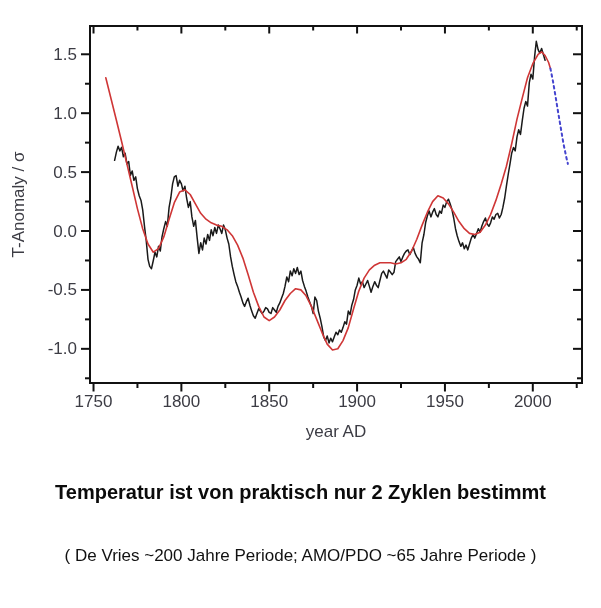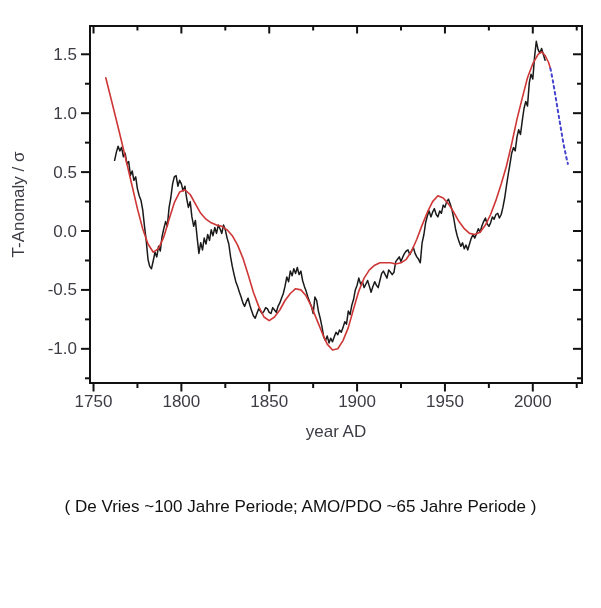--- a/index.html
+++ b/index.html
@@ -99,14 +99,15 @@
       <line x1="90" y1="319.37623762376234" x2="85" y2="319.37623762376234" stroke="#111111" stroke-width="2"></line>
       <line x1="582" y1="319.37623762376234" x2="577" y2="319.37623762376234" stroke="#111111" stroke-width="2"></line>
       <line x1="90" y1="378.28712871287127" x2="85" y2="378.28712871287127" stroke="#111111" stroke-width="2"></line>
       <line x1="582" y1="378.28712871287127" x2="577" y2="378.28712871287127" stroke="#111111" stroke-width="2"></line>
       <text x="336" y="437" fill="#3c3c44" font-size="17" text-anchor="middle" class="ticktext">year AD</text>
       <text x="0" y="0" fill="#3c3c44" font-size="17" text-anchor="middle" class="ticktext" transform="translate(24,204.5) rotate(-90)">T-Anomaly / σ</text>
       <polyline points="114.6,160.3 116.4,152.1 118.1,146.2 119.9,150.9 121.6,147.4 123.4,156.8 125.1,153.2 126.9,163.9 128.7,161.5 130.4,175.6 132.2,170.9 133.9,180.3 135.7,176.8 137.4,188.6 139.2,195.7 141.0,200.4 142.7,209.8 144.5,226.3 146.2,240.4 148.0,259.3 149.7,266.4 151.5,268.7 153.3,260.5 155.0,252.2 156.8,256.9 158.5,246.3 160.3,251.0 162.0,236.9 163.8,228.7 165.6,221.6 167.3,226.3 169.1,207.4 170.8,198.0 172.6,183.9 174.3,176.8 176.1,175.6 177.9,186.2 179.6,180.3 181.4,183.9 183.1,191.0 184.9,186.2 186.6,198.0 188.4,207.4 190.2,201.6 191.9,216.9 193.7,226.3 195.4,220.4 197.2,238.1 198.9,253.4 200.7,242.8 202.5,249.9 204.2,238.1 206.0,244.0 207.7,234.5 209.5,240.4 211.2,229.8 213.0,235.7 214.8,227.5 216.5,233.4 218.3,225.1 220.0,228.7 221.8,233.4 223.5,225.1 225.3,229.8 227.1,238.1 228.8,244.0 230.6,256.9 232.3,266.4 234.1,274.6 235.8,281.7 237.6,286.4 239.4,292.3 241.1,297.0 242.9,302.9 244.6,306.4 246.4,301.7 248.1,298.2 249.9,305.2 251.7,311.1 253.4,315.8 255.2,318.2 256.9,313.5 258.7,308.8 260.4,311.1 262.2,313.5 264.0,311.1 265.7,307.6 267.5,308.8 269.2,312.3 271.0,313.5 272.7,307.6 274.5,310.0 276.3,312.3 278.0,306.4 279.8,302.9 281.5,298.2 283.3,293.5 285.0,286.4 286.8,277.0 288.6,281.7 290.3,271.1 292.1,275.8 293.8,268.7 295.6,273.4 297.3,267.5 299.1,274.6 300.9,271.1 302.6,280.5 304.4,286.4 306.1,291.1 307.9,297.0 309.6,301.7 311.4,306.4 313.2,313.5 314.9,297.0 316.7,300.5 318.4,311.1 320.2,318.2 321.9,326.4 323.7,337.0 325.5,340.6 327.2,335.9 329.0,342.9 330.7,338.2 332.5,341.8 334.2,337.0 336.0,332.3 337.8,334.7 339.5,330.0 341.3,332.3 343.0,327.6 344.8,321.7 346.5,324.1 348.3,311.1 350.1,314.7 351.8,305.2 353.6,299.3 355.3,289.9 357.1,285.2 358.8,278.1 360.6,284.0 362.4,281.7 364.1,287.6 365.9,284.0 367.6,280.5 369.4,286.4 371.1,292.3 372.9,286.4 374.7,281.7 376.4,285.2 378.2,287.6 379.9,280.5 381.7,273.4 383.4,271.1 385.2,274.6 387.0,278.1 388.7,269.9 390.5,272.2 392.2,274.6 394.0,272.2 395.7,261.6 397.5,259.3 399.3,256.9 401.0,261.6 402.8,256.9 404.5,253.4 406.3,251.0 408.0,249.9 409.8,254.6 411.6,251.0 413.3,247.5 415.1,253.4 416.8,256.9 418.6,259.3 420.3,262.8 422.1,242.8 423.9,234.5 425.6,222.8 427.4,215.7 429.1,211.0 430.9,216.9 432.6,212.2 434.4,208.6 436.2,214.5 437.9,216.9 439.7,211.0 441.4,213.3 443.2,205.1 444.9,207.4 446.7,201.6 448.5,199.2 450.2,203.9 452.0,209.8 453.7,218.0 455.5,228.7 457.2,235.7 459.0,241.6 460.8,246.3 462.5,242.8 464.3,248.7 466.0,245.1 467.8,249.9 469.5,244.0 471.3,238.1 473.1,234.5 474.8,238.1 476.6,233.4 478.3,228.7 480.1,232.2 481.8,226.3 483.6,221.6 485.4,218.0 487.1,223.9 488.9,226.3 490.6,222.8 492.4,216.9 494.1,219.2 495.9,214.5 497.7,213.3 499.4,218.0 501.2,214.5 502.9,207.4 504.7,198.0 506.4,186.2 508.2,174.5 510.0,163.9 511.7,153.2 513.5,147.4 515.2,150.9 517.0,136.8 518.7,129.7 520.5,134.4 522.3,120.3 524.0,108.5 525.8,101.4 527.5,106.1 529.3,82.6 531.0,74.3 532.8,79.0 534.6,56.6 536.3,41.3 538.1,49.6 539.8,53.1 541.6,48.4 543.3,54.3 545.1,60.2" fill="none" stroke="#1a1a1a" stroke-width="1.5" stroke-linejoin="round" stroke-linecap="round"></polyline>
       <polyline points="105.8,77.8 111.1,99.0 116.4,120.3 121.6,141.5 126.9,163.9 132.2,186.2 137.4,208.6 142.7,228.7 148.0,244.0 153.3,252.2 158.5,248.7 163.8,236.9 169.1,219.2 174.3,202.7 179.6,192.1 184.9,189.8 190.2,194.5 195.4,203.9 200.7,213.3 206.0,219.2 211.2,222.8 216.5,225.1 221.8,226.3 227.1,229.8 232.3,235.7 237.6,245.1 242.9,258.1 248.1,274.6 253.4,292.3 258.7,306.4 264.0,317.0 269.2,320.6 274.5,317.0 279.8,310.0 285.0,300.5 290.3,293.5 295.6,288.7 300.9,289.9 306.1,295.8 311.4,306.4 316.7,319.4 321.9,332.3 327.2,344.1 332.5,350.0 337.8,348.8 343.0,340.6 348.3,327.6 353.6,308.8 358.8,291.1 364.1,278.1 369.4,269.9 374.7,265.2 379.9,262.8 385.2,262.8 390.5,262.8 395.7,264.0 401.0,262.8 406.3,259.3 411.6,251.0 416.8,239.3 422.1,225.1 427.4,212.2 432.6,201.6 437.9,195.7 443.2,198.0 448.5,203.9 453.7,212.2 459.0,221.6 464.3,228.7 469.5,233.4 474.8,234.5 480.1,232.2 485.4,225.1 490.6,214.5 495.9,200.4 501.2,183.9 506.4,166.2 511.7,143.8 517.0,119.1 522.3,97.9 527.5,77.8 532.8,63.7 538.1,54.3 541.6,51.9 545.1,55.5 548.6,62.5 550.4,68.4" fill="none" stroke="#cf3636" stroke-width="1.6" stroke-linejoin="round" stroke-linecap="round"></polyline>
       <polyline points="550.4,68.4 553.0,81.4 555.6,96.7 558.3,113.2 560.9,128.5 563.5,143.8 566.2,156.8 567.9,163.9" fill="none" stroke="#4545cf" stroke-width="2" stroke-linejoin="round" stroke-linecap="round" stroke-dasharray="2.5 3.5"></polyline>
     </svg>
-  <div class="chart-caption">( De Vries ~100 Jahre Periode; AMO/PDO ~65 Jahre Periode )</div>
+  <div class="chart-title">Temperatur ist von praktisch nur 2 Zyklen bestimmt</div>
+  <div class="chart-caption">( De Vries ~200 Jahre Periode; AMO/PDO ~65 Jahre Periode )</div>
 </div>
 
 </body></html>

